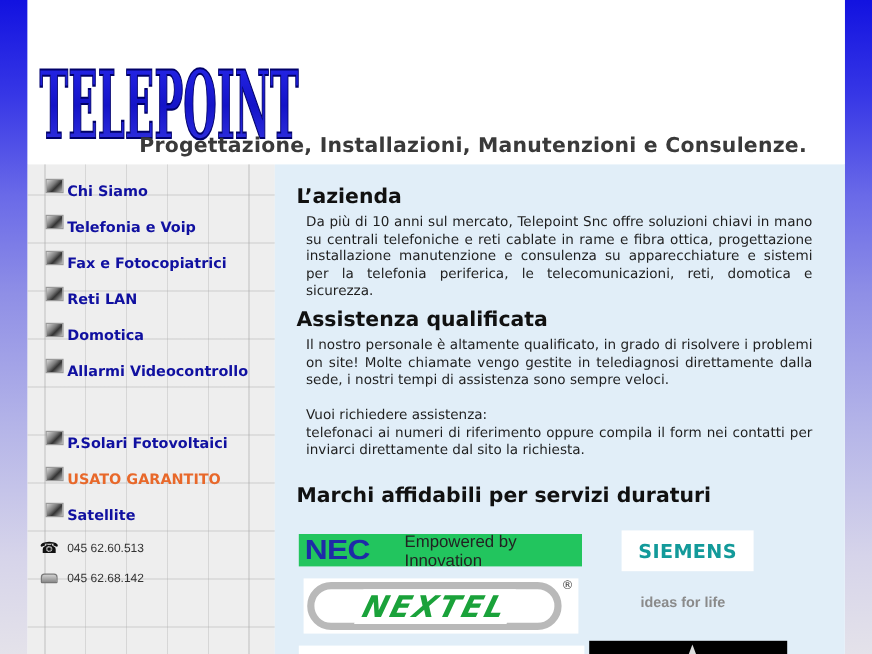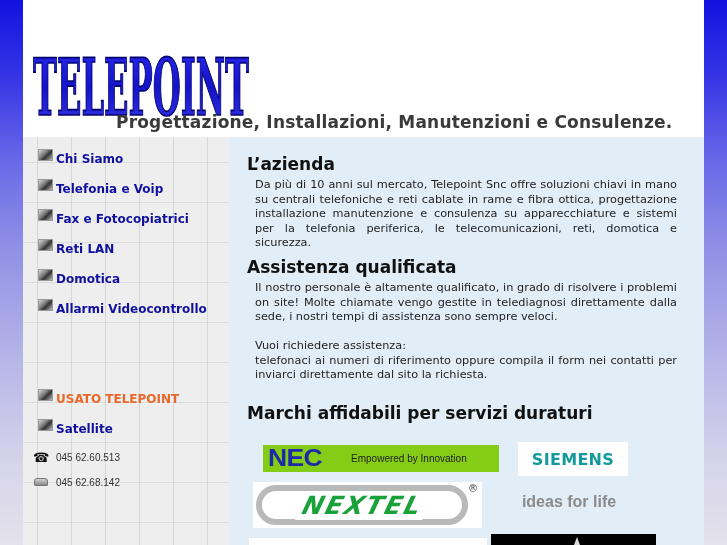--- a/index.html
+++ b/index.html
@@ -70,37 +70,37 @@
     position:absolute; left:18px; font-family:"DejaVu Sans", sans-serif; font-weight:bold; font-size:17px; color:#111; white-space:nowrap;
   }
   .para {
     position:absolute; left:26px; width:422px; font-family:"DejaVu Sans", sans-serif; font-size:11.3px; line-height:14.5px;
     color:#1e1e1e; text-align:justify;
   }
   .para p { margin:0; }
   .para .gap { height:14.5px; }
 
   .brand { position:absolute; display:flex; align-items:center; justify-content:center; overflow:hidden; }
-  .brand-nec { left:20px; top:308px; width:236px; height:27px; background:#84cc16; justify-content:flex-start;margin-left:14px; }
+  .brand-nec { left:20px; top:308px; width:236px; height:27px; background:#22c55e; justify-content:flex-start; }
   .nec-word { font-family:"Liberation Sans", sans-serif; font-weight:bold; font-size:23px; color:#1e2aa8; margin-left:5px; letter-spacing:-0.5px; transform:scaleX(1.15); transform-origin:left; }
-  .nec-tag { font-family:"Liberation Sans", sans-serif; font-size:10px; color:#222; margin-left:36px; }
+  .nec-tag { font-family:"Liberation Sans", sans-serif; font-size:14px; color:#222; margin-left:36px; }
   .brand-siemens { left:289px; top:305px; width:110px; height:34px; background:#fff; }
   .siemens-word { font-family:"DejaVu Sans", sans-serif; font-weight:bold; font-size:16px; color:#139a9a; letter-spacing:0.3px; }
   .brand-nextel { left:24px; top:345px; width:229px; height:46px; background:#fff; }
   .nextel-ring {
     position:absolute; left:3px; top:3px; width:212px; height:40px; border:6px solid #b9b9b9; border-radius:20px; box-sizing:border-box;
   }
   .nextel-word {
     position:relative; font-family:"DejaVu Sans", sans-serif; font-weight:bold; font-style:italic; font-size:25px; color:#1aa23a;
     letter-spacing:2px; transform:skewX(-15deg); background:#fff; padding:0 4px; margin-left:-10px;
   }
   .nextel-reg { position:absolute; right:4px; top:1px; font-size:10px; color:#444; }
   .brand-panasonic { left:280px; top:345px; width:120px; height:40px; flex-direction:column; }
   .pana-word { font-family:"Liberation Sans", sans-serif; font-weight:bold; font-size:19px; color:#1b3a94; line-height:19px; letter-spacing:-0.3px; }
-  .pana-tag { font-family:"Liberation Sans", sans-serif; font-weight:bold; font-size:16px; color:#8a8a8a; line-height:14px; }
+  .pana-tag { font-family:"Liberation Sans", sans-serif; font-weight:bold; font-size:12px; color:#8a8a8a; line-height:14px; }
   .brand-white-partial { left:20px; top:401px; width:238px; height:7px; background:#fff; }
   .brand-black-partial { left:262px; top:397px; width:165px; height:11px; background:#000; }
   .black-mark { position:absolute; left:50%; top:3px; width:0; height:0; border-left:3px solid transparent; border-right:3px solid transparent; border-bottom:8px solid #ddd; }
 </style>
 </head>
 <body>
 
 <div class="side-strip left"></div>
 <div class="side-strip right"></div>
 
@@ -139,23 +139,27 @@
     <span class="menu-label">Reti LAN</span>
   </div>
   <div class="menu-item" style="top:133px">
     <span class="menu-icon"></span>
     <span class="menu-label">Domotica</span>
   </div>
   <div class="menu-item" style="top:163px">
     <span class="menu-icon"></span>
     <span class="menu-label">Allarmi Videocontrollo</span>
   </div>
+  <div class="menu-item" style="top:223px">
+    <span class="menu-icon"></span>
+    <span class="menu-label">P.Solari Fotovoltaici</span>
+  </div>
   <div class="menu-item" style="top:253px">
     <span class="menu-icon"></span>
-    <span class="menu-label highlight">USATO TELEPOINT</span>
+    <span class="menu-label highlight">USATO GARANTITO</span>
   </div>
   <div class="menu-item" style="top:283px">
     <span class="menu-icon"></span>
     <span class="menu-label">Satellite</span>
   </div>
 
   <div class="contact-row" style="top:312px">
     <span class="contact-icon icon-phone">☎</span>
     <span class="contact-text">045 62.60.513</span>
   </div>

